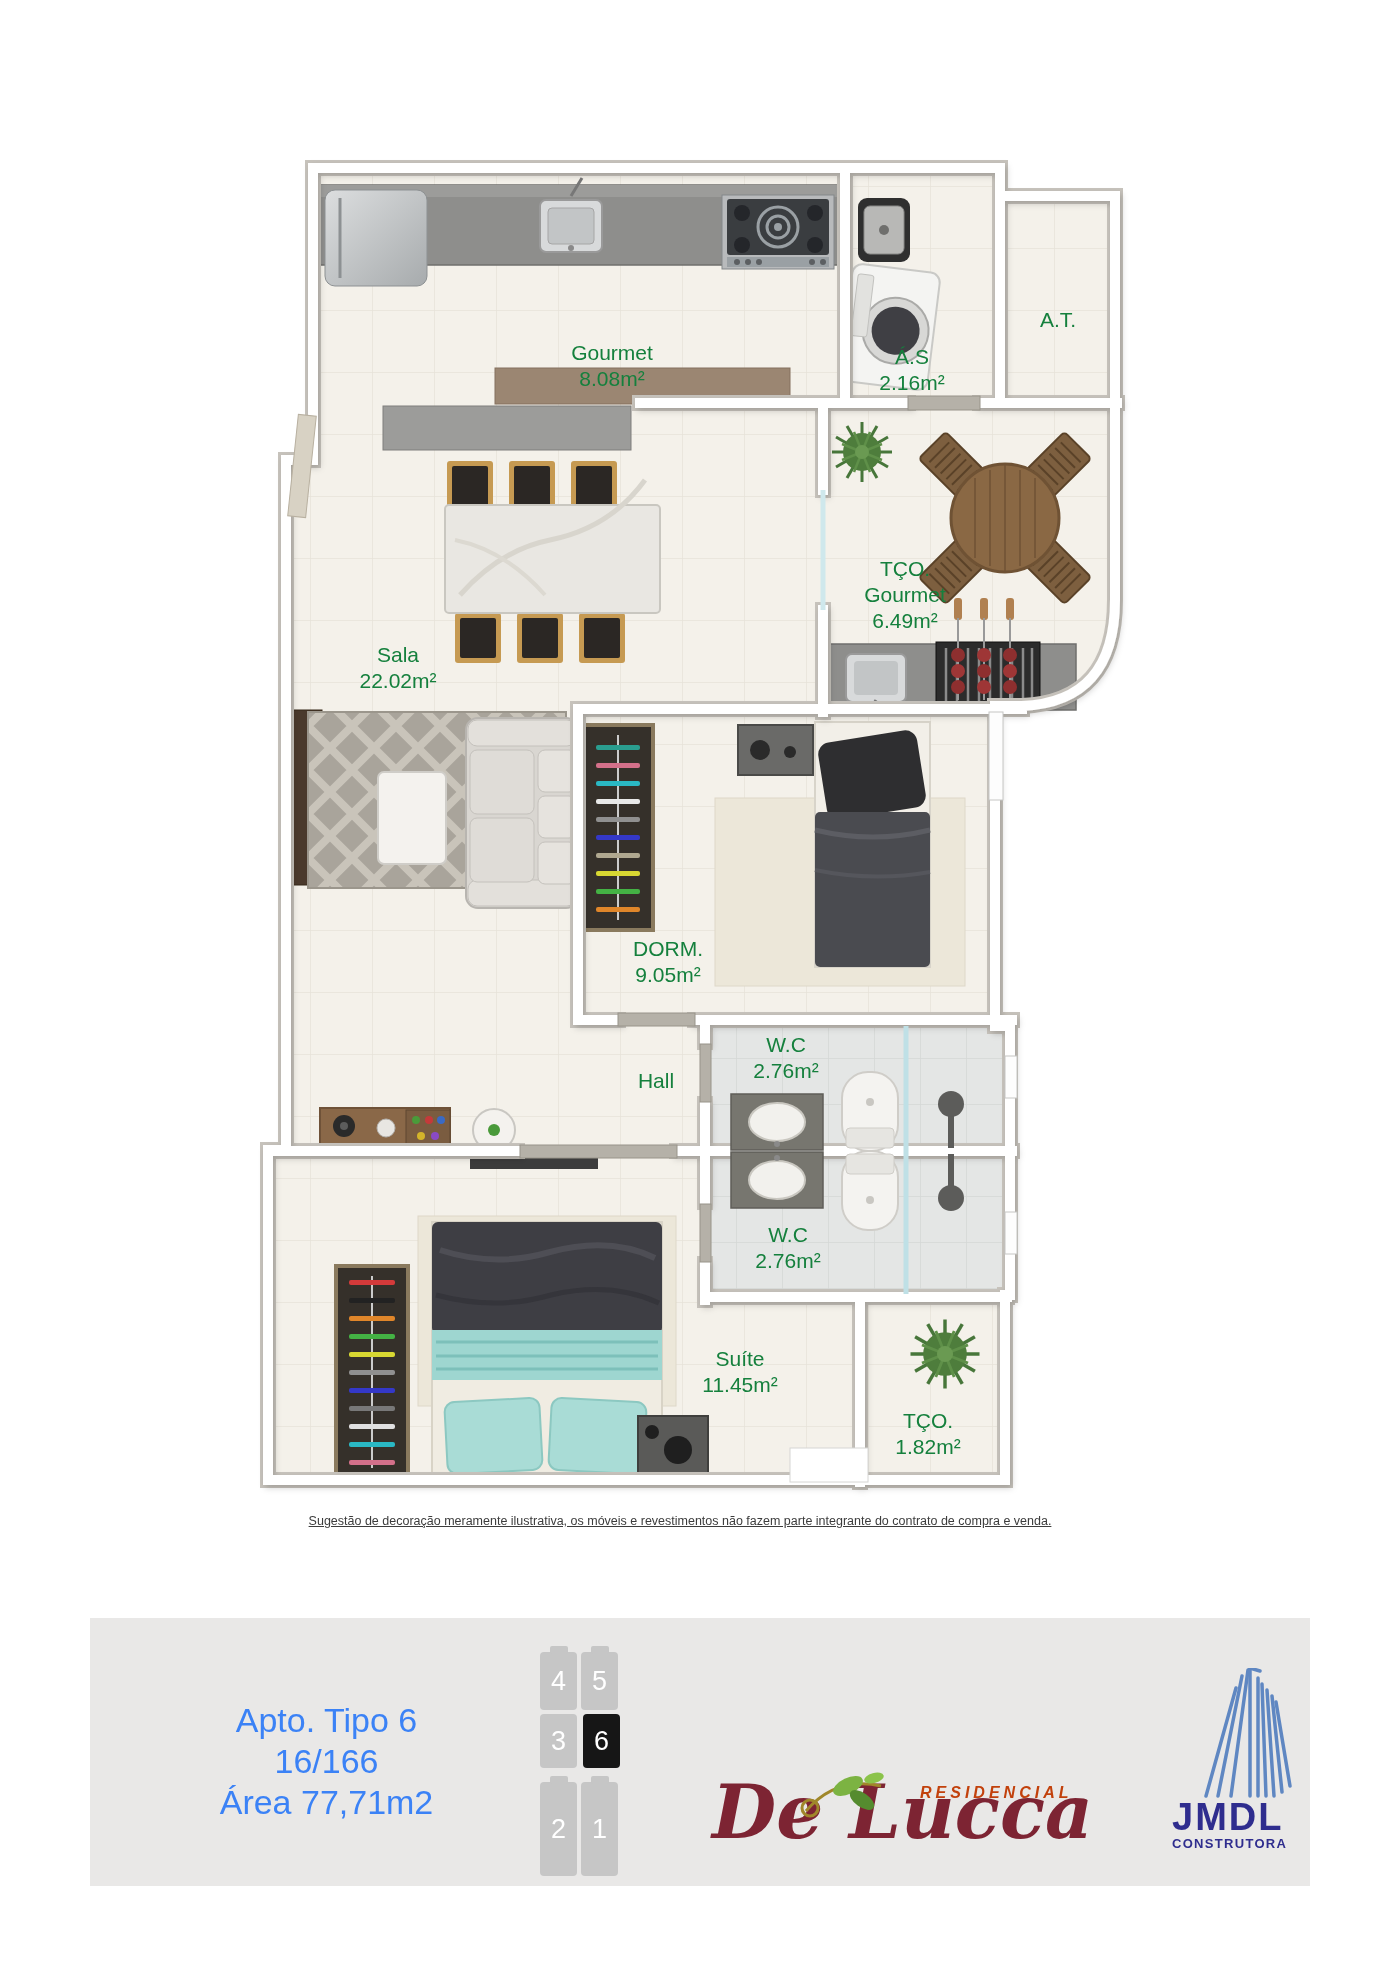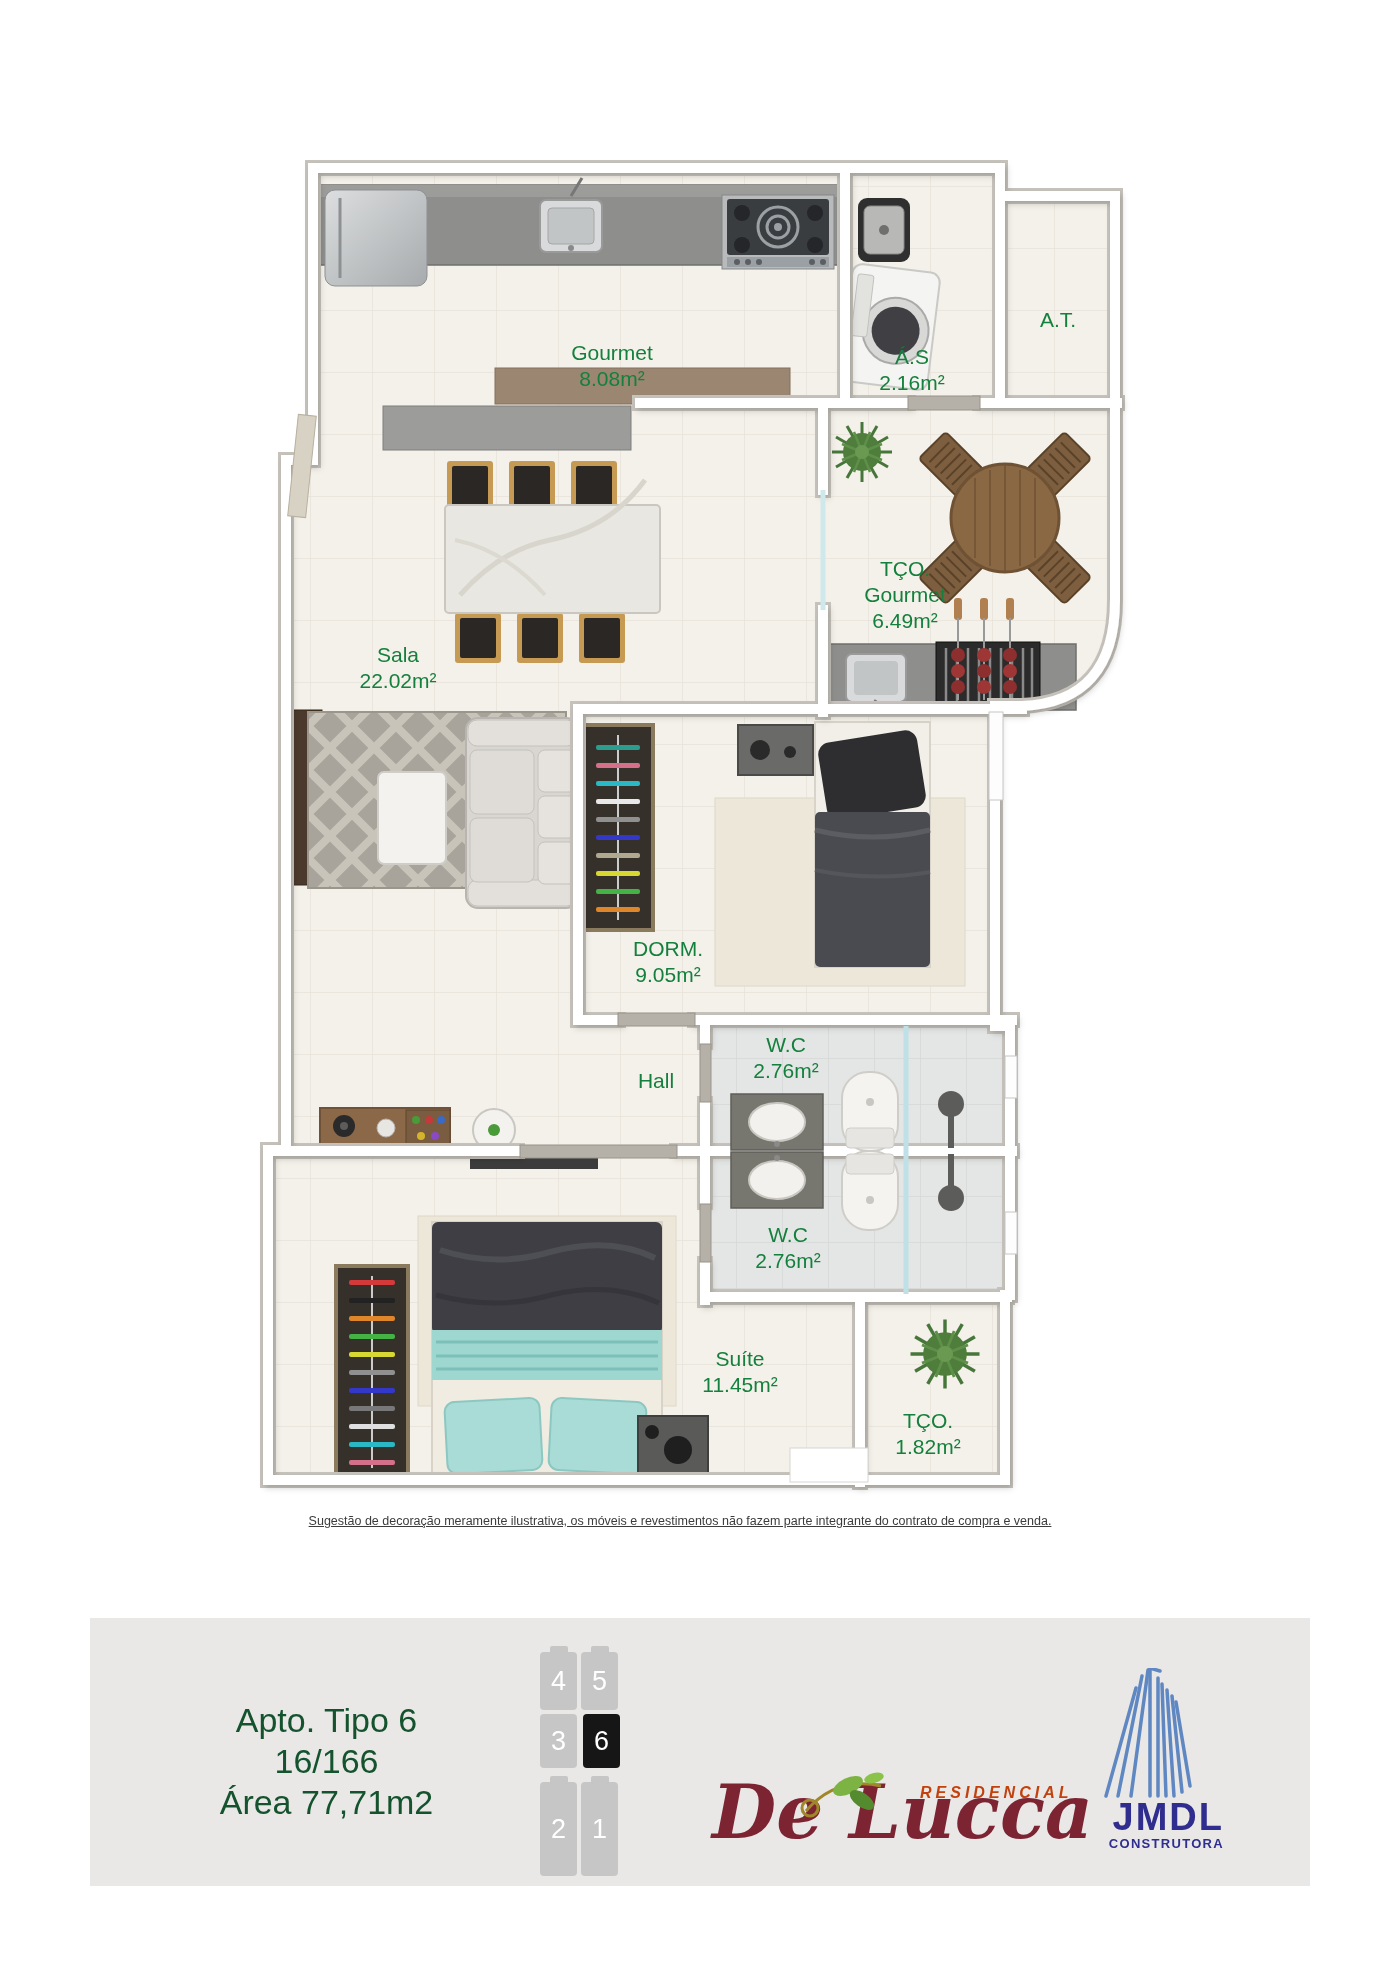--- a/index.html
+++ b/index.html
@@ -16,21 +16,21 @@
   .room-label span{display:block;}
   
   .disclaimer{
     position:absolute;left:300px;top:1514px;width:760px;text-align:center;
     font-size:12.5px;color:#3c3c3c;text-decoration:underline;
   }
   
   .footer-band{position:absolute;left:90px;top:1618px;width:1220px;height:268px;background:#e9e8e7;}
   .unit-info{
     position:absolute;left:154px;top:1700px;width:345px;text-align:center;
-    font-size:34px;line-height:41px;color:#14532d;
+    font-size:34px;line-height:41px;color:#3b82f6;
   }
   .unit-info span{display:block;}
   
   .keyplan{position:absolute;left:540px;top:1652px;width:84px;height:226px;}
   .kp-unit{
     position:absolute;width:37px;background:#c6c6c6;border-radius:4px;
     display:flex;align-items:center;justify-content:center;
     color:#ffffff;font-size:27px;
   }
   .kp-unit.active{background:#161616;transform:translateX(2px);z-index:2;}
@@ -45,21 +45,21 @@
     position:absolute;left:920px;top:1784px;
     font-size:16px;font-style:italic;letter-spacing:4px;color:#c2410c;font-weight:bold;
   }
   .brand-name{
     position:absolute;left:712px;top:1772px;width:430px;
     font-family:"DejaVu Serif", serif;font-style:italic;font-weight:bold;
     font-size:74px;color:#7d2433;line-height:80px;
   }
   .brand-leaf{position:absolute;left:796px;top:1756px;}
   
-  .builder{position:absolute;left:1072px;top:1668px;width:152px;text-align:right;}
+  .builder{position:absolute;left:1172px;top:1668px;width:152px;text-align:left;}
   .builder-building{display:block;margin:0 auto;}
   .builder-name{font-size:38px;font-weight:bold;color:#2f2d8e;letter-spacing:2px;line-height:38px;}
   .builder-tag{font-size:13px;font-weight:bold;color:#2f2d8e;letter-spacing:1.3px;line-height:16px;}
 </style>
 </head>
 <body>
 
 <svg class="abs" style="left:0;top:0" width="1400" height="1510" viewBox="0 0 1400 1510">
   <defs>
     <pattern id="tileCream" width="62" height="62" patternUnits="userSpaceOnUse">

